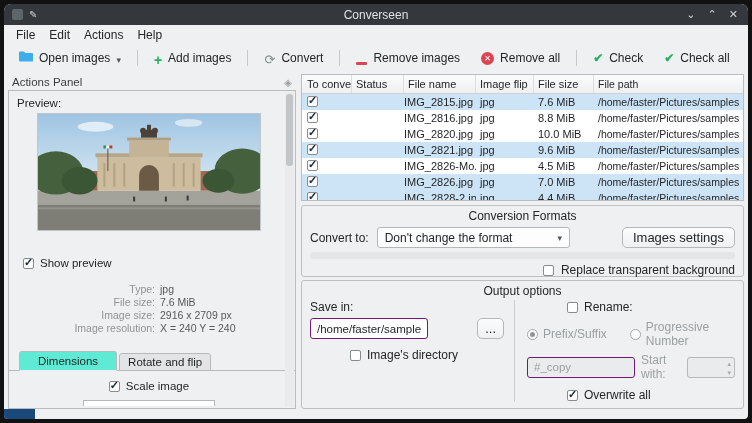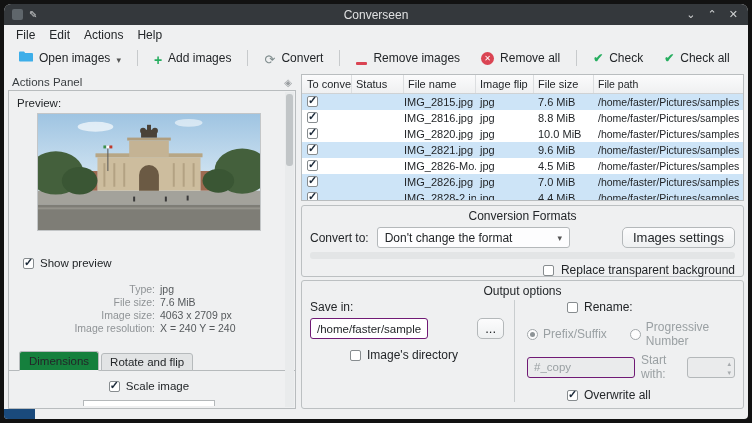--- a/index.html
+++ b/index.html
@@ -48,22 +48,22 @@
 
   .show-preview { display:flex; align-items:center; gap:6px; margin:26px 0 0 6px; font-size:11.5px; color:#232629; }
 
   .meta { margin-top:14px; }
   .meta-row { display:flex; font-size:10.5px; line-height:13px; }
   .meta-label { width:138px; text-align:right; color:#8f9396; }
   .meta-value { margin-left:5px; color:#55595c; }
 
   .tabbar { display:flex; align-items:flex-end; margin-top:16px; position:relative; padding-left:2px; }
   .tabbar::after { content:""; position:absolute; left:-8px; right:-14px; bottom:0; height:1px; background:#b6babc; }
-  .tab { position:relative; z-index:1; font-size:11.5px; color:#232629; padding:3px 9px;
-         border:1px solid #b6babc; border-radius:3px 3px 0 0; background:#15803d; margin-right:2px; }
+  .tab { position:relative; z-index:1; font-size:11.5px; color:#232629; padding:3px 18px;
+         border:1px solid #b6babc; border-radius:3px 3px 0 0; background:#5eead4; margin-right:2px; }
   .tab.active { border-bottom-color:#eff0f1; }
   .tab.inactive { background:#e2e4e5; padding:2px 8px; }
 
   .tab-content { padding-top:9px; display:flex; flex-direction:column; align-items:center; }
   .scale-row { display:flex; align-items:center; gap:6px; font-size:11.5px; color:#232629; }
   .stub-input { width:132px; height:6px; background:#fff; border:1px solid #b4b8ba; border-bottom:none; margin-top:8px; }
 
   .vscroll { position:absolute; right:1px; top:1px; bottom:1px; width:9px; background:#e9ebec; }
   .vscroll-handle { position:absolute; top:2px; left:1px; width:7px; height:72px; background:#c1c5c7; border-radius:3px; }
 
@@ -252,21 +252,21 @@
           <div class="meta-row">
               <span class="meta-label">Type:</span>
               <span class="meta-value">jpg</span>
             </div>
           <div class="meta-row">
               <span class="meta-label">File size:</span>
               <span class="meta-value">7.6 MiB</span>
             </div>
           <div class="meta-row">
               <span class="meta-label">Image size:</span>
-              <span class="meta-value">4063 x 2709 px</span>
+              <span class="meta-value">2916 x 2709 px</span>
             </div>
           <div class="meta-row">
               <span class="meta-label">Image resolution:</span>
               <span class="meta-value">X = 240 Y = 240</span>
             </div>
         </div>
 
         <div class="tabbar">
           <span class="tab active">Dimensions</span>
           <span class="tab inactive">Rotate and flip</span>

